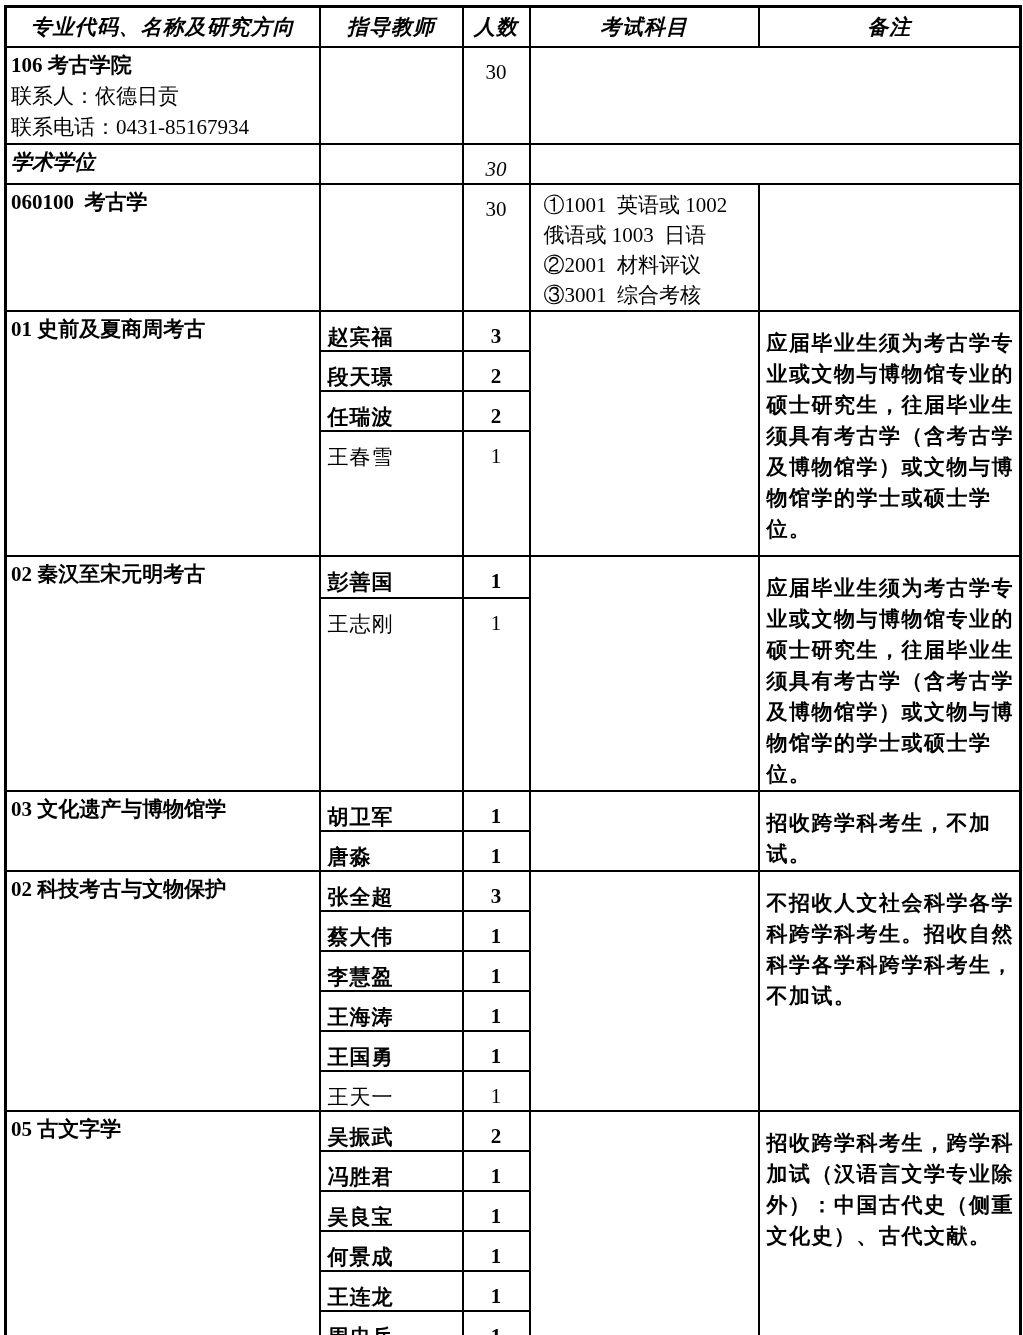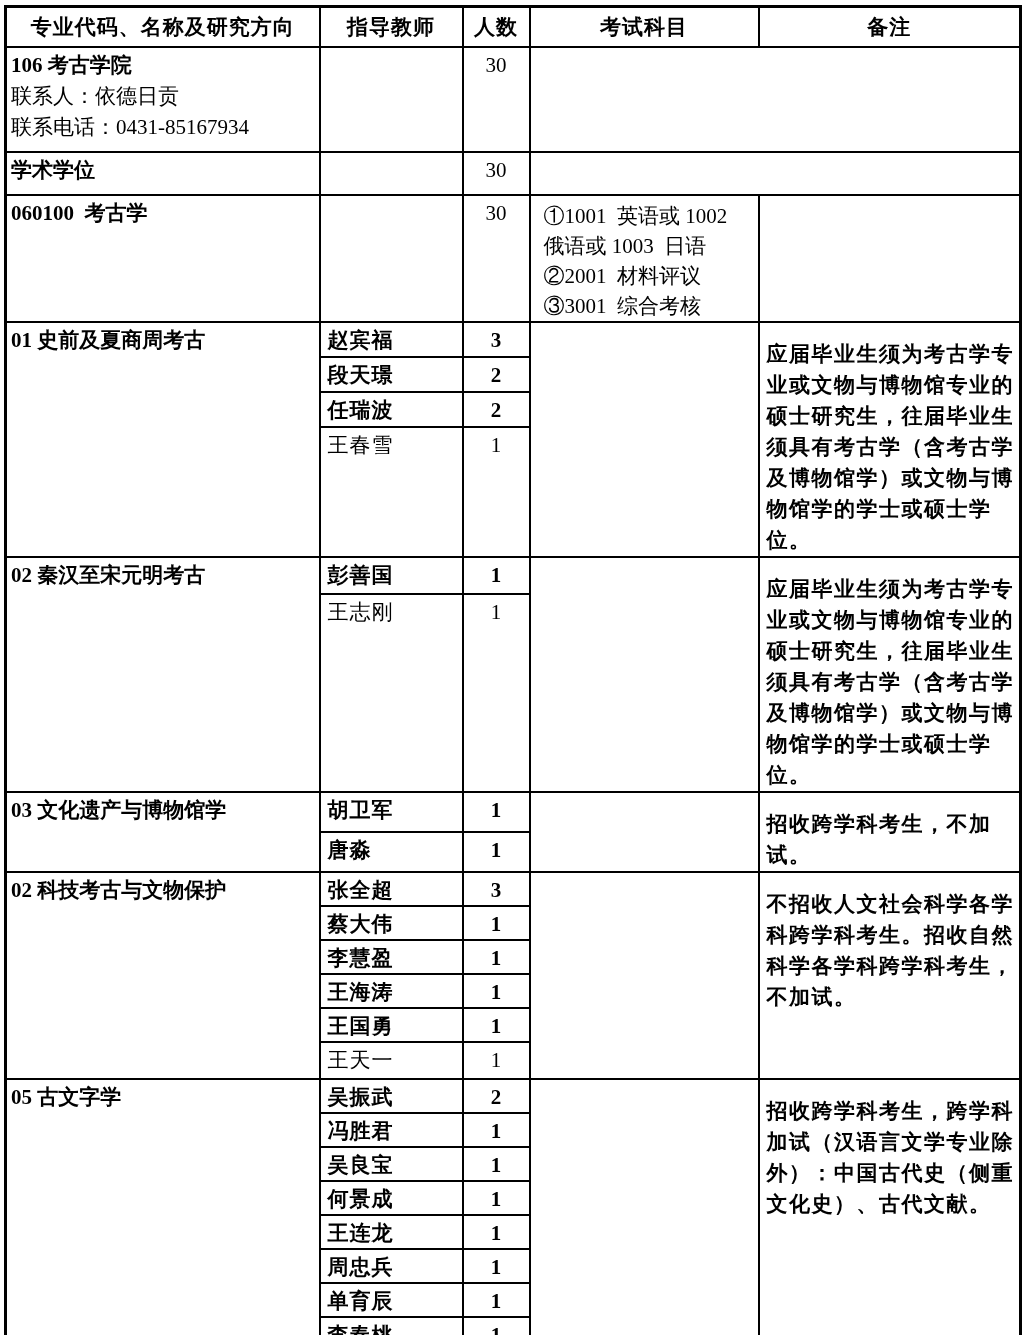--- a/index.html
+++ b/index.html
@@ -31,47 +31,48 @@
     overflow: hidden;
     box-sizing: border-box;
   }
   th.hdr {
     font-weight: bold;
     text-align: center;
     vertical-align: middle;
     font-size: 21px;
     padding: 2px;
     letter-spacing: 1px;
+    font-style: italic;
   }
   tr.h-header  { height: 40px; }
   tr.h-college { height: 92px; }
-  tr.h-degree  { height: 33px; }
+  tr.h-degree  { height: 33px; font-style: italic; }
   tr.h-major   { height: 108px; }
   tr.tr-t      { height: 34px; font-weight: bold; }
 
   td.c1 {
     text-align: left;
     vertical-align: top;
-    padding: 2px 4px 8px 4px;
+    padding: 2px 4px 0 4px;
     line-height: 31px;
   }
   td.c1 .line { line-height: 31px; white-space: pre-wrap; }
   .bold { font-weight: bold; }
 
   td.teacher {
     text-align: left;
     vertical-align: top;
-    padding: 4px 2px 0 7px;
+    padding: 12px 2px 0 7px;
     line-height: 26px;
     letter-spacing: 1px;
   }
   td.num {
     text-align: center;
     vertical-align: top;
-    padding-top: 4px;
+    padding-top: 11px;
     line-height: 26px;
   }
   td.exam {
     text-align: left;
     vertical-align: top;
     padding: 5px 30px 0 13px;
     line-height: 30px;
   }
   td.exam .exam-line { white-space: pre-wrap; }
   td.remark {

